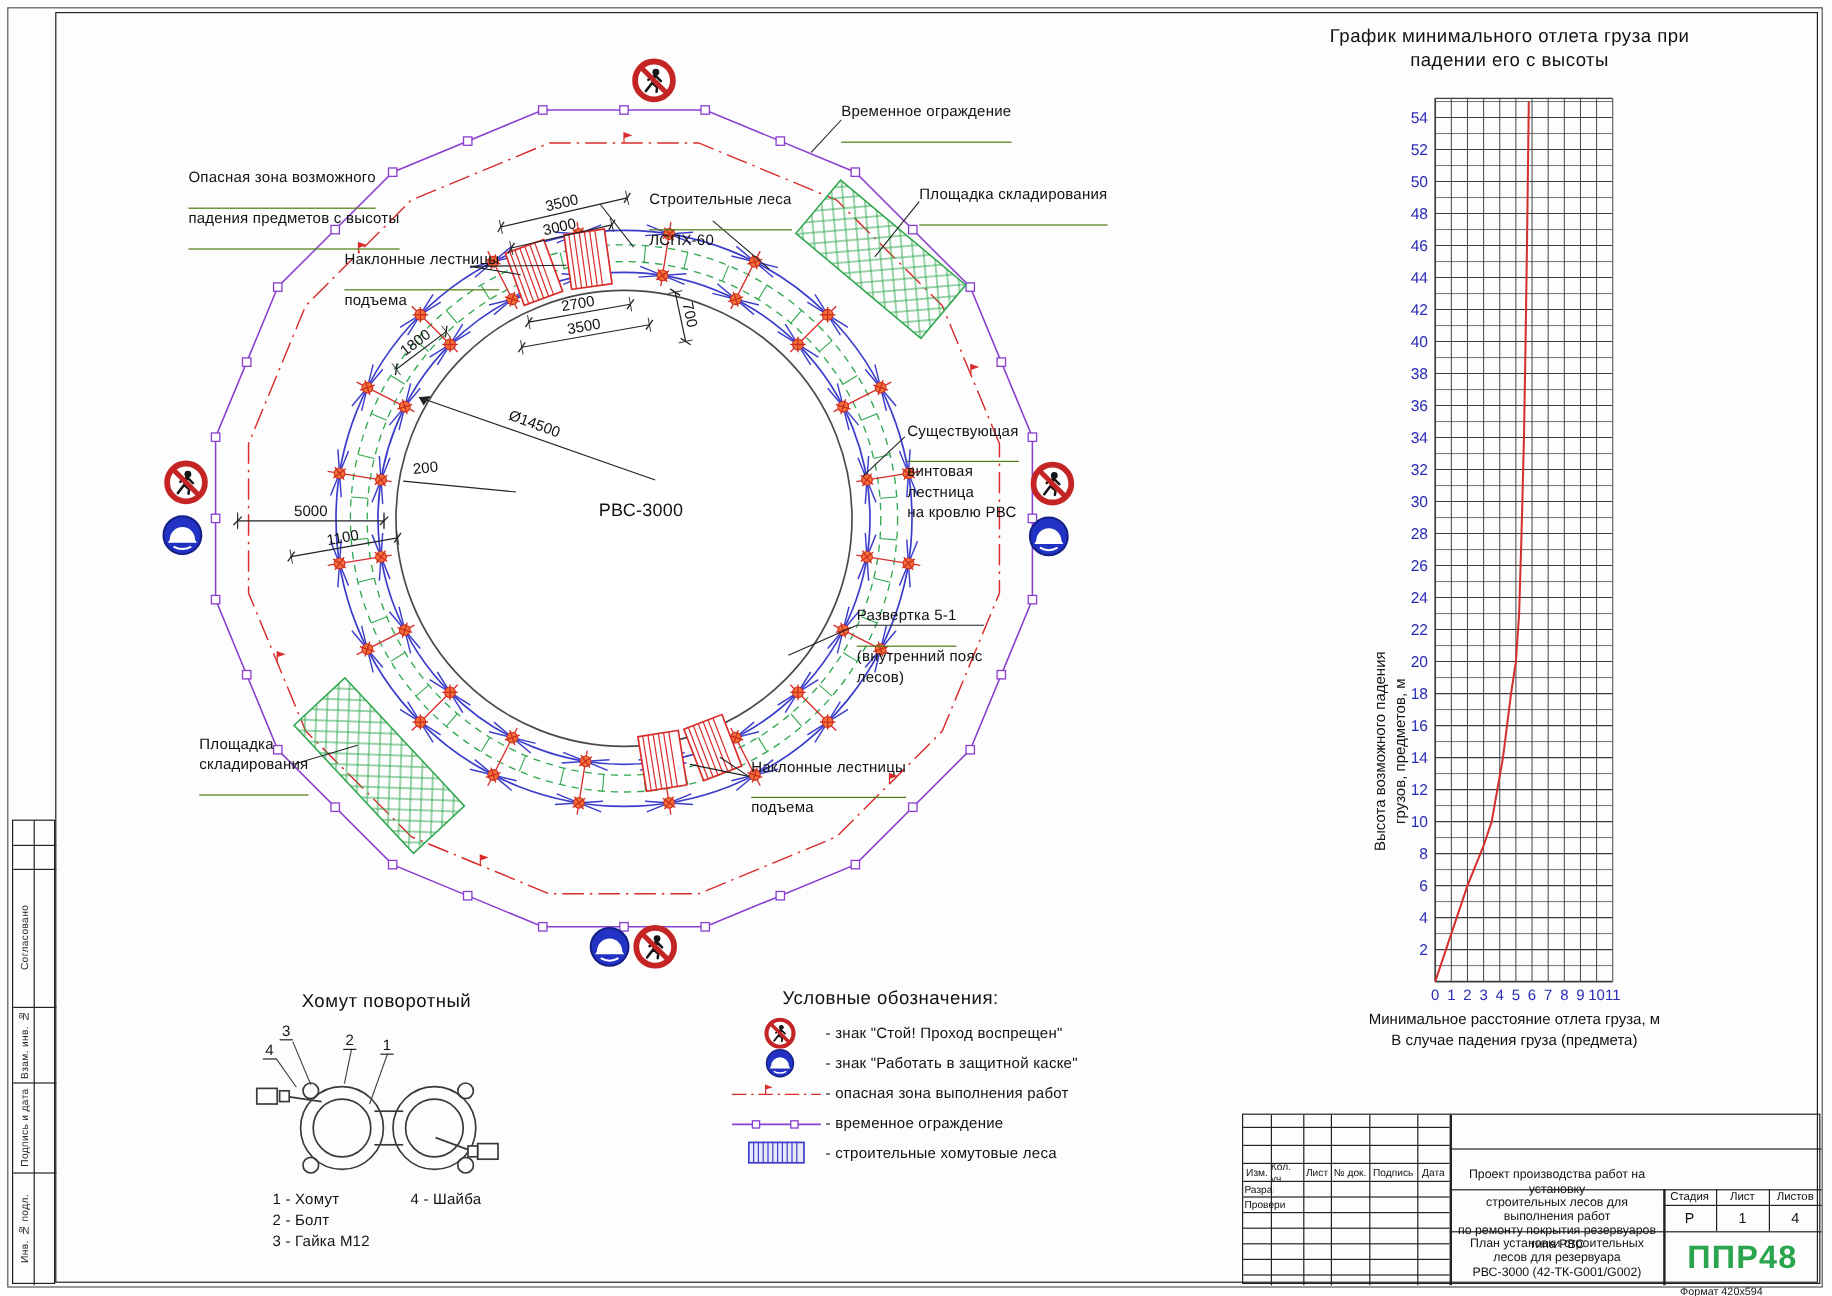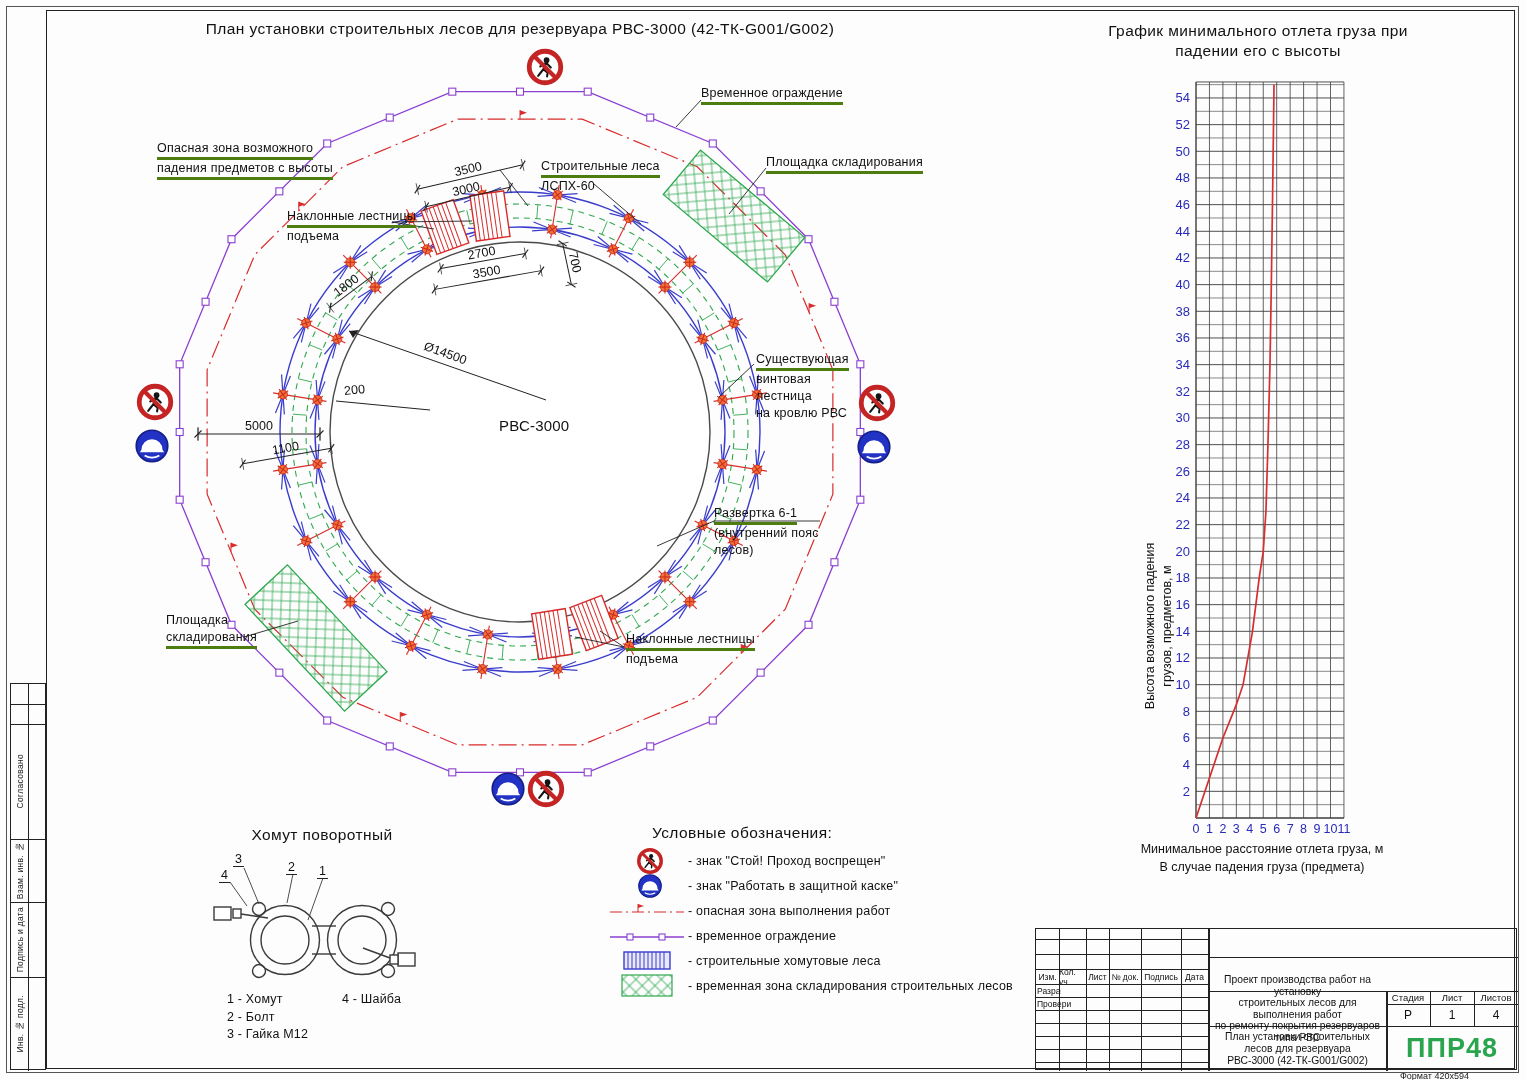--- a/index.html
+++ b/index.html
@@ -3,21 +3,21 @@
 <meta charset="utf-8">
 <style>
   html,body{margin:0;padding:0;background:#e8e8e8;}
   .sheet{position:relative;width:1527px;height:1080px;background:#fdfdfd;overflow:hidden;
          font-family:"Liberation Sans",sans-serif;color:#111;}
   .abs{position:absolute;box-sizing:border-box;}
   .frame-outer{left:6px;top:6px;width:1513px;height:1067px;border:1px solid #555;}
   .frame-inner{left:46px;top:10px;width:1469px;height:1059px;border:1.6px solid #222;}
   .co{position:absolute;font-size:12.5px;letter-spacing:.2px;line-height:17px;white-space:nowrap;}
   .co .ln{display:block;}
-  .co .u{display:inline-block;border-bottom:3px solid #4d7c0f;padding-bottom:0px;}
+  .co .u{display:inline-block;border-bottom:1px solid #4d7c0f;padding-bottom:16px;}
   .ttl{position:absolute;font-size:15.5px;letter-spacing:.4px;text-align:center;white-space:nowrap;}
   .lg-title{font-size:15.5px;letter-spacing:.4px;margin-bottom:6px;margin-left:48px;}
   .lg-row{display:flex;align-items:center;height:25px;}
   .lg-row span{font-size:12.5px;letter-spacing:.2px;white-space:nowrap;}
   .vl{position:absolute;width:1px;background:#222;}
   .hl{position:absolute;height:1px;background:#222;}
   .tbh{position:absolute;font-size:8.5px;display:flex;align-items:center;justify-content:center;overflow:hidden;}
   .tbtxt{position:absolute;display:flex;flex-direction:column;justify-content:center;text-align:center;}
   .vt{writing-mode:vertical-rl;transform:rotate(180deg);font-size:8.5px;color:#222;letter-spacing:.3px;white-space:nowrap;}
   .vlabel{position:absolute;left:0;width:17px;display:flex;align-items:center;justify-content:center;}
@@ -530,21 +530,20 @@
         <rect x="398" y="953" width="17" height="13" fill="#fff"></rect>
         <rect x="390" y="955" width="8" height="9" fill="#fff"></rect>
         <line x1="363" y1="948" x2="390" y2="958"></line>
         <line x1="244" y1="868" x2="259" y2="904" stroke-width="0.9"></line>
         <line x1="230" y1="882" x2="247" y2="906" stroke-width="0.9"></line>
         <line x1="293" y1="874" x2="287" y2="903" stroke-width="0.9"></line>
         <line x1="323" y1="878" x2="308" y2="920" stroke-width="0.9"></line>
       </g>
     </svg>
 
-  <div class="ttl" style="left:170px;top:20px;width:700px">План установки строительных лесов для резервуара РВС-3000 (42-ТК-G001/G002)</div>
 
   <svg id="chart-svg" style="left:1130px;top:60px" width="330" height="800" viewBox="0 0 330 800">
       <line x1="66" y1="21.96320000000003" x2="66" y2="758" stroke="#3c3c3c" stroke-width="1.4"></line>
       <line x1="79.45" y1="21.96320000000003" x2="79.45" y2="758" stroke="#3c3c3c" stroke-width="0.8"></line>
       <line x1="92.9" y1="21.96320000000003" x2="92.9" y2="758" stroke="#3c3c3c" stroke-width="0.8"></line>
       <line x1="106.35" y1="21.96320000000003" x2="106.35" y2="758" stroke="#3c3c3c" stroke-width="0.8"></line>
       <line x1="119.8" y1="21.96320000000003" x2="119.8" y2="758" stroke="#3c3c3c" stroke-width="0.8"></line>
       <line x1="133.25" y1="21.96320000000003" x2="133.25" y2="758" stroke="#3c3c3c" stroke-width="0.8"></line>
       <line x1="146.7" y1="21.96320000000003" x2="146.7" y2="758" stroke="#3c3c3c" stroke-width="0.8"></line>
       <line x1="160.14999999999998" y1="21.96320000000003" x2="160.14999999999998" y2="758" stroke="#3c3c3c" stroke-width="0.8"></line>
@@ -681,21 +680,21 @@
     <span class="ln"><span class="u">Наклонные лестницы</span></span>
     <span class="ln">подъема</span>
   </div>
   <div class="co" style="left:756px;top:351px">
     <span class="ln"><span class="u">Существующая</span></span>
     <span class="ln">винтовая</span>
     <span class="ln">лестница</span>
     <span class="ln">на кровлю РВС</span>
   </div>
   <div class="co" style="left:714px;top:505px">
-    <span class="ln"><span class="u">Развертка 6-1</span></span>
+    <span class="ln"><span class="u">Развертка 5-1</span></span>
     <span class="ln">(внутренний пояс</span>
     <span class="ln">лесов)</span>
   </div>
   <div class="co" style="left:626px;top:631px">
     <span class="ln"><span class="u">Наклонные лестницы</span></span>
     <span class="ln">подъема</span>
   </div>
   <div class="co" style="left:166px;top:612px">
     <span class="ln">Площадка</span>
     <span class="ln"><span class="u">складирования</span></span>
@@ -764,26 +763,20 @@
           <line x1="36" y1="4" x2="36" y2="21" stroke="#3a3ccc" stroke-width="1"></line>
           <line x1="40" y1="4" x2="40" y2="21" stroke="#3a3ccc" stroke-width="1"></line>
           <line x1="44" y1="4" x2="44" y2="21" stroke="#3a3ccc" stroke-width="1"></line>
           <line x1="48" y1="4" x2="48" y2="21" stroke="#3a3ccc" stroke-width="1"></line>
           <line x1="52" y1="4" x2="52" y2="21" stroke="#3a3ccc" stroke-width="1"></line>
           <line x1="56" y1="4" x2="56" y2="21" stroke="#3a3ccc" stroke-width="1"></line>
           <line x1="60" y1="4" x2="60" y2="21" stroke="#3a3ccc" stroke-width="1"></line>
         </svg>
         <span>- строительные хомутовые леса</span>
       </div>
-    <div class="lg-row">
-        <svg style="position:static" width="84" height="26">
-          <rect x="18" y="2" width="50" height="21" fill="url(#xh)" stroke="#2fa84f" stroke-width="1.2"></rect>
-        </svg>
-        <span>- временная зона складирования строительных лесов</span>
-      </div>
   </div>
 
   <div class="abs" style="left:10px;top:683px;width:36px;height:387px;border:1.3px solid #222">
     <div class="vl" style="left:17px;top:0;height:387px"></div>
     <div class="hl" style="left:0;top:20px;width:36px"></div>
     <div class="hl" style="left:0;top:40px;width:36px"></div>
     <div class="hl" style="left:0;top:155px;width:36px"></div>
     <div class="hl" style="left:0;top:218px;width:36px"></div>
     <div class="hl" style="left:0;top:293px;width:36px"></div>
     <div class="vlabel" style="top:40px;height:115px">

